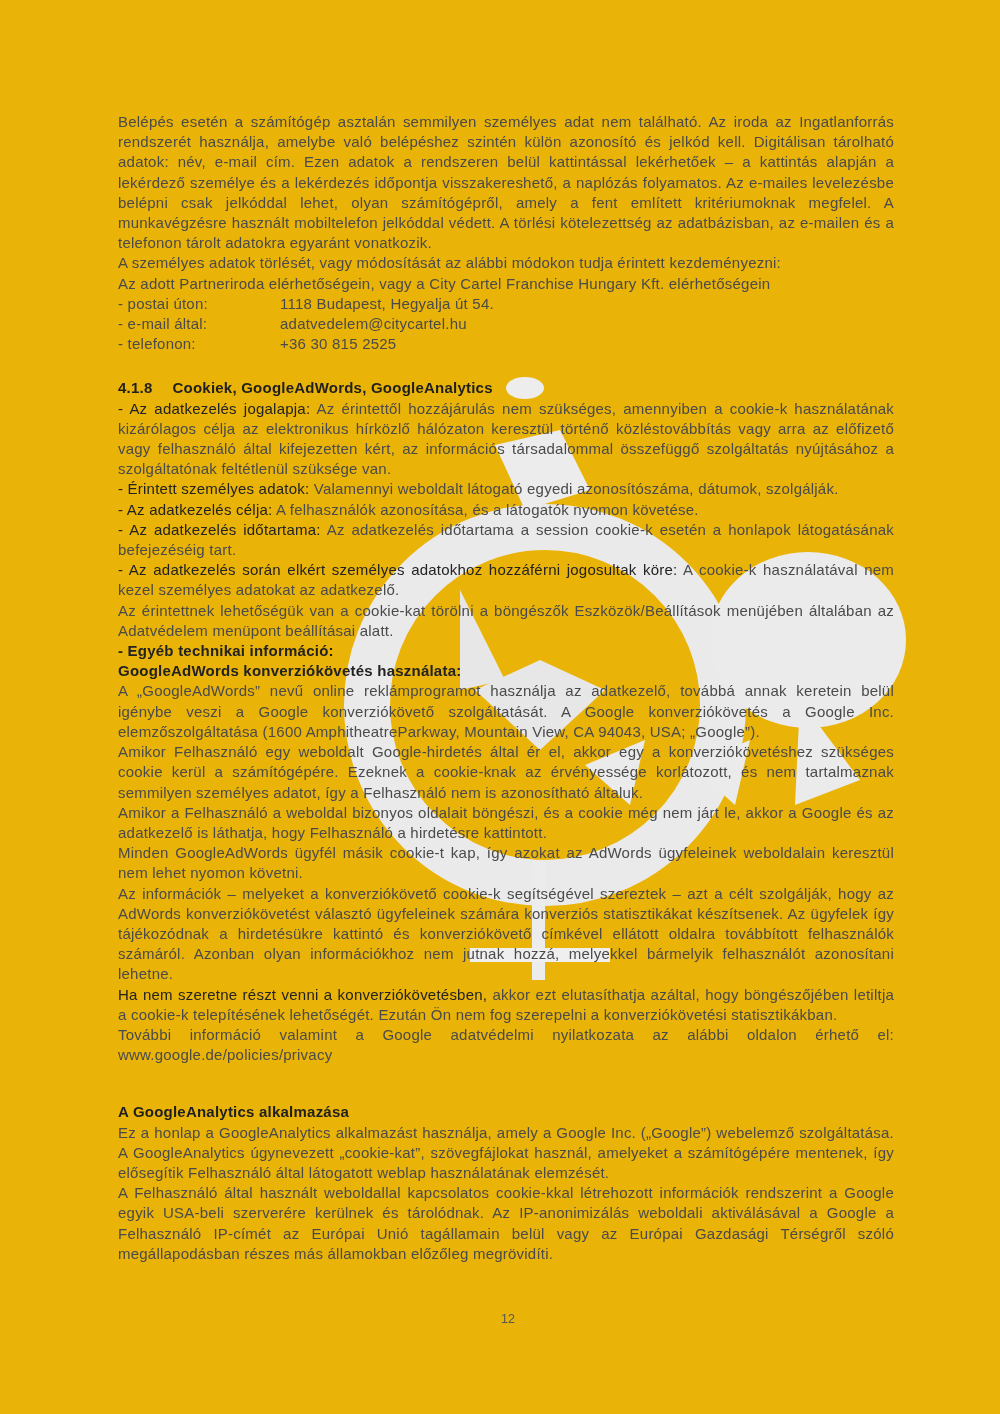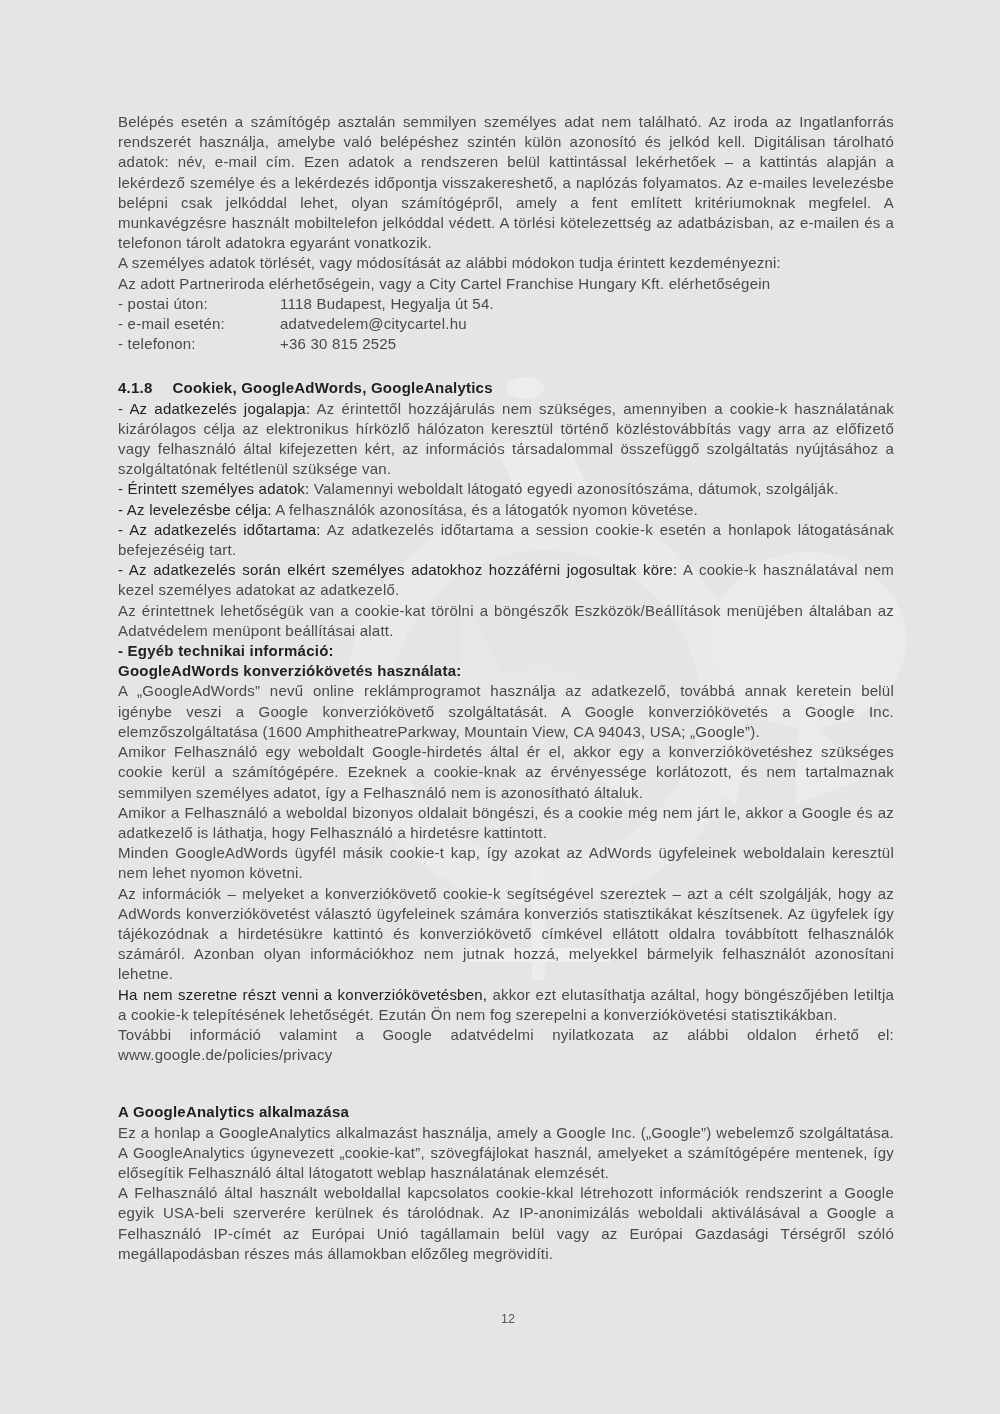--- a/index.html
+++ b/index.html
@@ -1,21 +1,21 @@
 <!DOCTYPE html>
 <html lang="hu"><head>
 <meta charset="utf-8">
 <style>
   * { box-sizing: border-box; }
   html, body { margin: 0; padding: 0; background: #ffffff; }
   .page {
     position: relative;
     width: 1000px;
     height: 1414px;
-    background: #e5e5e5;
+    background: #eab308;
     overflow: hidden;
     font-family: "Liberation Sans", sans-serif;
     color: #4a4a4a;
   }
   .watermark {
     position: absolute;
     left: 300px;
     top: 360px;
     z-index: 0;
     pointer-events: none;
@@ -80,21 +80,21 @@
 
     <p>A személyes adatok törlését, vagy módosítását az alábbi módokon tudja érintett kezdeményezni:</p>
     <p>Az adott Partneriroda elérhetőségein, vagy a City Cartel Franchise Hungary Kft. elérhetőségein</p>
 
     <div>
       <div class="contact-row">
         <span class="contact-label">- postai úton:</span>
         <span class="contact-value">1118 Budapest, Hegyalja út 54.</span>
       </div>
       <div class="contact-row">
-        <span class="contact-label">- e-mail esetén:</span>
+        <span class="contact-label">- e-mail által:</span>
         <span class="contact-value">adatvedelem@citycartel.hu</span>
       </div>
       <div class="contact-row">
         <span class="contact-label">- telefonon:</span>
         <span class="contact-value">+36 30 815 2525</span>
       </div>
     </div>
 
     <p class="section-heading">
       <span class="section-number">4.1.8</span><span>Cookiek, GoogleAdWords, GoogleAnalytics</span>
@@ -102,21 +102,21 @@
 
     <p class="justify">
       <strong>- Az adatkezelés jogalapja:</strong><span> Az érintettől hozzájárulás nem szükséges, amennyiben a cookie-k használatának kizárólagos célja az elektronikus hírközlő hálózaton keresztül történő közléstovábbítás vagy arra az előfizető vagy felhasználó által kifejezetten kért, az információs társadalommal összefüggő szolgáltatás nyújtásához a szolgáltatónak feltétlenül szüksége van.</span>
     </p>
 
     <p class="justify">
       <strong>- Érintett személyes adatok:</strong><span> Valamennyi weboldalt látogató egyedi azonosítószáma, dátumok, szolgálják.</span>
     </p>
 
     <p class="justify">
-      <strong>- Az levelezésbe célja:</strong><span> A felhasználók azonosítása, és a látogatók nyomon követése.</span>
+      <strong>- Az adatkezelés célja:</strong><span> A felhasználók azonosítása, és a látogatók nyomon követése.</span>
     </p>
 
     <p class="justify">
       <strong>- Az adatkezelés időtartama:</strong><span> Az adatkezelés időtartama a session cookie-k esetén a honlapok látogatásának befejezéséig tart.</span>
     </p>
 
     <p class="justify">
       <strong>- Az adatkezelés során elkért személyes adatokhoz hozzáférni jogosultak köre:</strong><span> A cookie-k használatával nem kezel személyes adatokat az adatkezelő.</span>
     </p>
 

